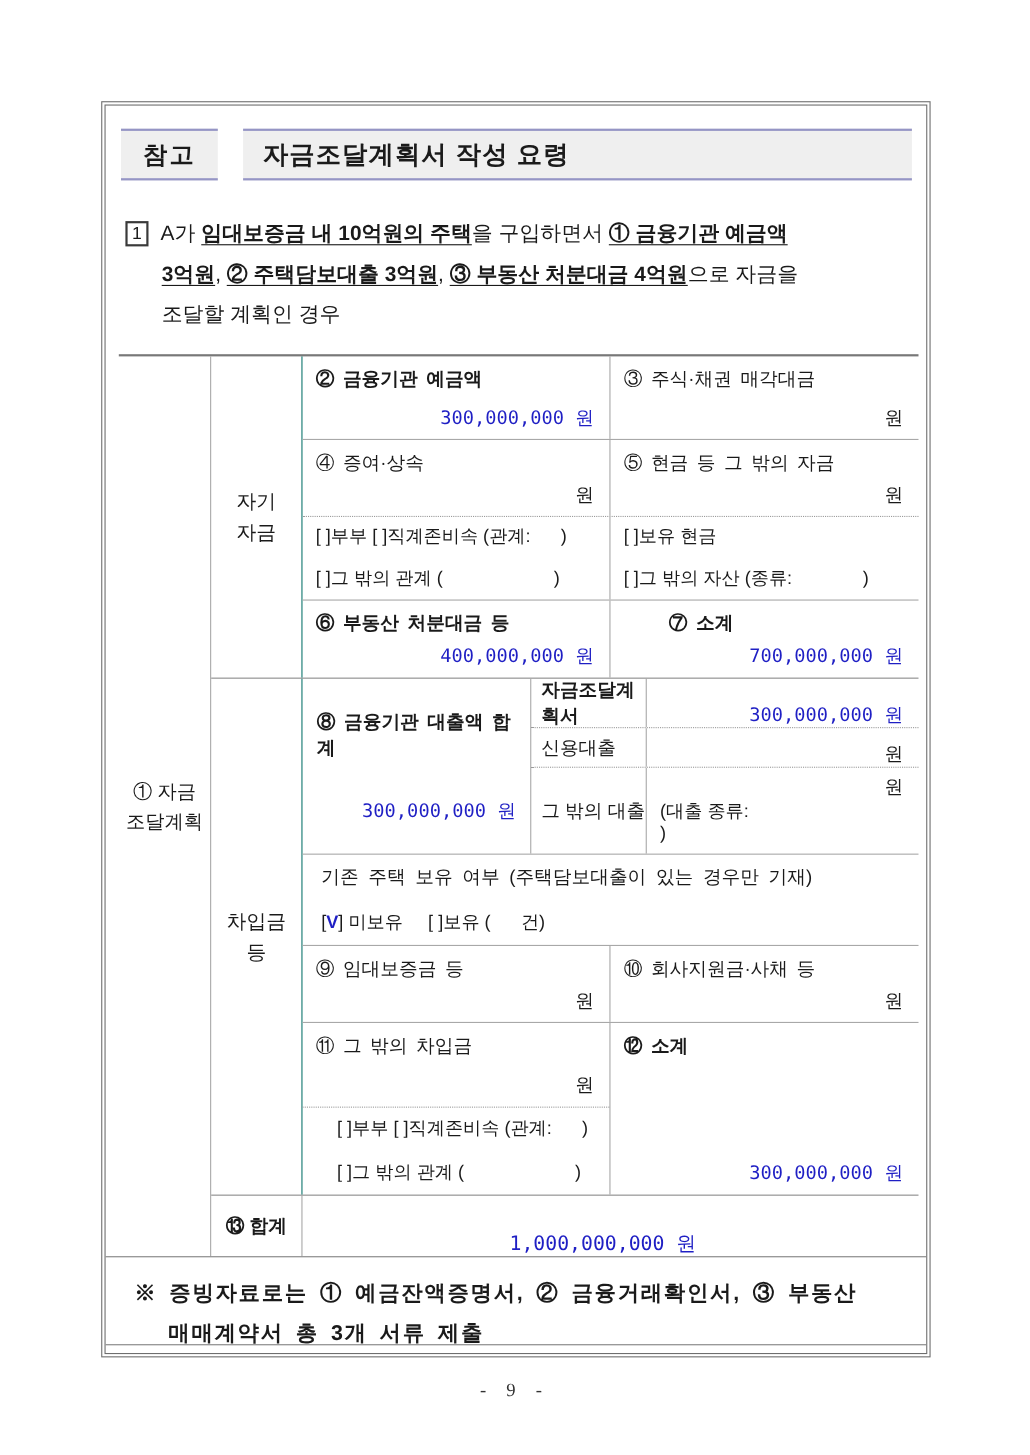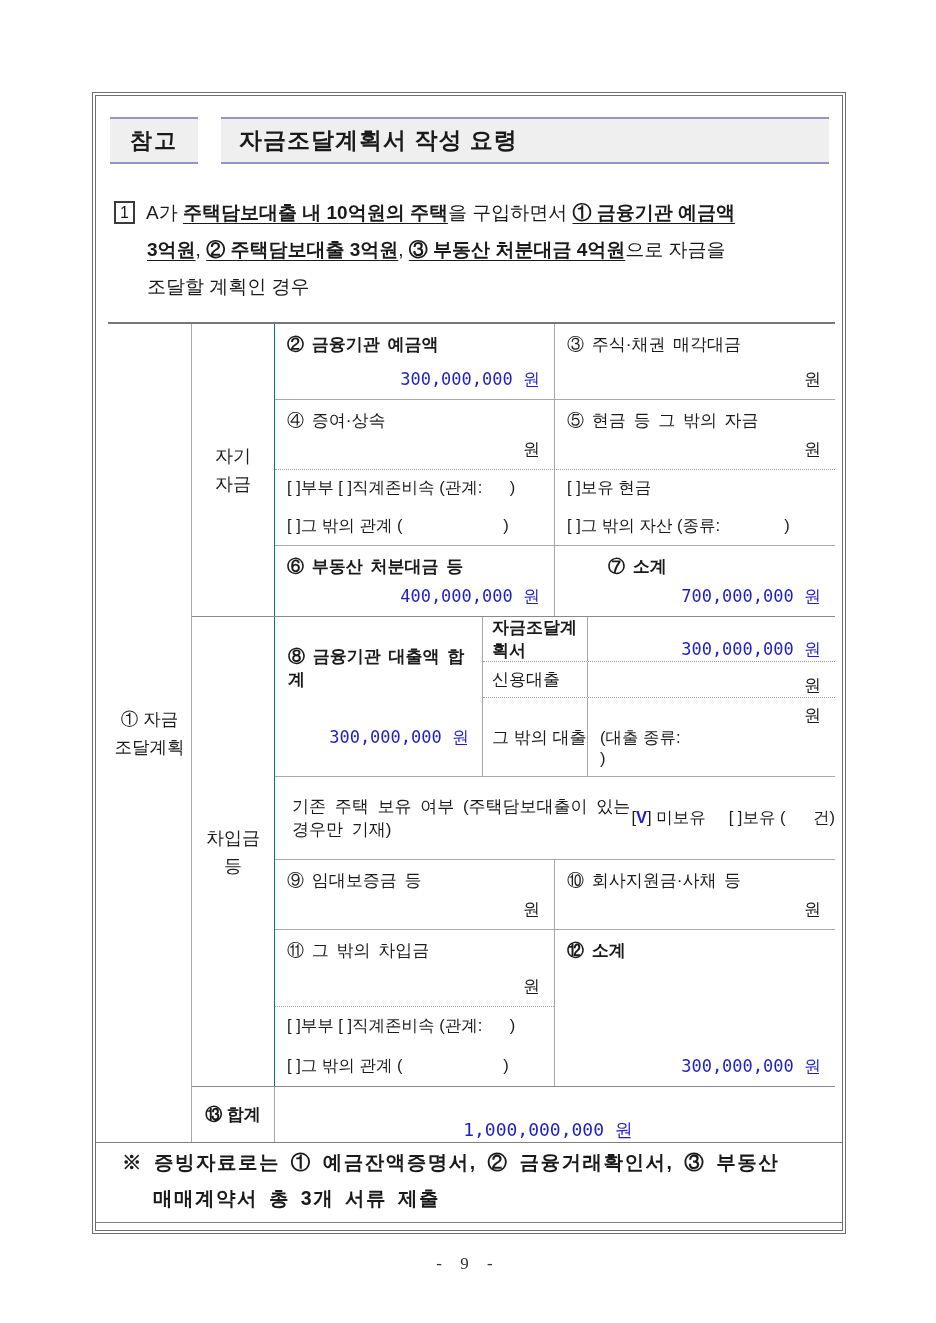--- a/index.html
+++ b/index.html
@@ -97,40 +97,40 @@
   }
   .subtbl { flex: 1; display: flex; flex-direction: column; }
   .sub { display: flex; }
   .sub1 { height: 45px; border-bottom: 1px dotted #9a9a9a; }
   .sub2 { height: 52px; border-bottom: 1px dotted #9a9a9a; }
   .sub3 { flex: 1; }
   .sub-lbl { width: 105px; border-right: 1px solid #a8a8a8; display: flex; align-items: center; padding-left: 9px; }
   .sub-val { flex: 1; display: flex; align-items: center; justify-content: flex-end; padding-right: 14px; }
   .sub-val-multi { flex: 1; display: flex; flex-direction: column; justify-content: space-between; padding: 6px 14px 8px 12px; }
   .loan-extra { display: flex; justify-content: space-between; font-size: 16.5px; flex-direction: column; }
-  .r6 { height: 83px; border-bottom: 1px solid #a8a8a8; display: flex; flex-direction: row; justify-content: space-around; padding-left: 17px; align-items: center; }
+  .r6 { height: 83px; border-bottom: 1px solid #a8a8a8; display: flex; flex-direction: column; justify-content: space-around; padding-left: 17px; }
   .r6 .t1 { word-spacing: 4px; }
   .r7 { height: 70px; border-bottom: 1px solid #a8a8a8; }
   .r89 { height: 157px; display: flex; }
-  .r89-left { width: 280px; border-right: 1px solid #a8a8a8; display: flex; flex-direction: column; }
+  .r89-left { width: 280px; border-right: 1px solid #a8a8a8; display: flex; flex-direction: column; align-items: center; }
   .r11cell { height: 77px; border-bottom: 1px dotted #9a9a9a; }
   .rel2 { flex: 1; }
   .c12cell { flex: 1; }
   .totalrow { height: 55px; display: flex; }
   .total-lbl { width: 83px; border-right: 1px solid #a8a8a8; display: flex; align-items: center; justify-content: center; font-weight: bold; }
   .total-val { flex: 1; display: flex; align-items: center; justify-content: center; padding-right: 14px; }
   .total-val .val { font-size: 18px; }
   .blue { color: #1f1fc4; }
   
   .note {
     position: absolute;
     left: 0; right: 0; top: 1046px; height: 81px;
     border-top: 1px solid #808080;
     border-bottom: 1px solid #808080;
-    padding: 1px 18px 0 26px;
+    padding: 15px 18px 0 26px;
     font-size: 19.5px; font-weight: bold;
     letter-spacing: 1.5px; line-height: 36px;
     word-spacing: 4px;
   }
   .note .l2 { padding-left: 31px; }
   
   .pagenum {
     position: absolute;
     left: 0; top: 1254px; width: 936px;
     text-align: center;
@@ -142,21 +142,21 @@
 <body>
 
 <div class="page">
 
   <div class="header">
     <div class="ref-box">참고</div>
     <div class="title-box">자금조달계획서 작성 요령</div>
   </div>
 
   <div class="intro">
-    <span class="marker1">1</span><span><span>A가 </span><span class="u">주택담보대출 내 10억원의 주택</span><span>을 구입하면서 </span><span class="u">① 금융기관 예금액</span></span>
+    <span class="marker1">1</span><span><span>A가 </span><span class="u">임대보증금 내 10억원의 주택</span><span>을 구입하면서 </span><span class="u">① 금융기관 예금액</span></span>
     <div class="cont"><span class="u">3억원</span><span>, </span><span class="u">② 주택담보대출 3억원</span><span>, </span><span class="u">③ 부동산 처분대금 4억원</span><span>으로 자금을</span></div>
     <div class="cont">조달할 계획인 경우</div>
   </div>
 
   <div class="tbl">
     <div class="col-plan">
       <span>① 자금</span>
       <span>조달계획</span>
     </div>
     <div class="main">

